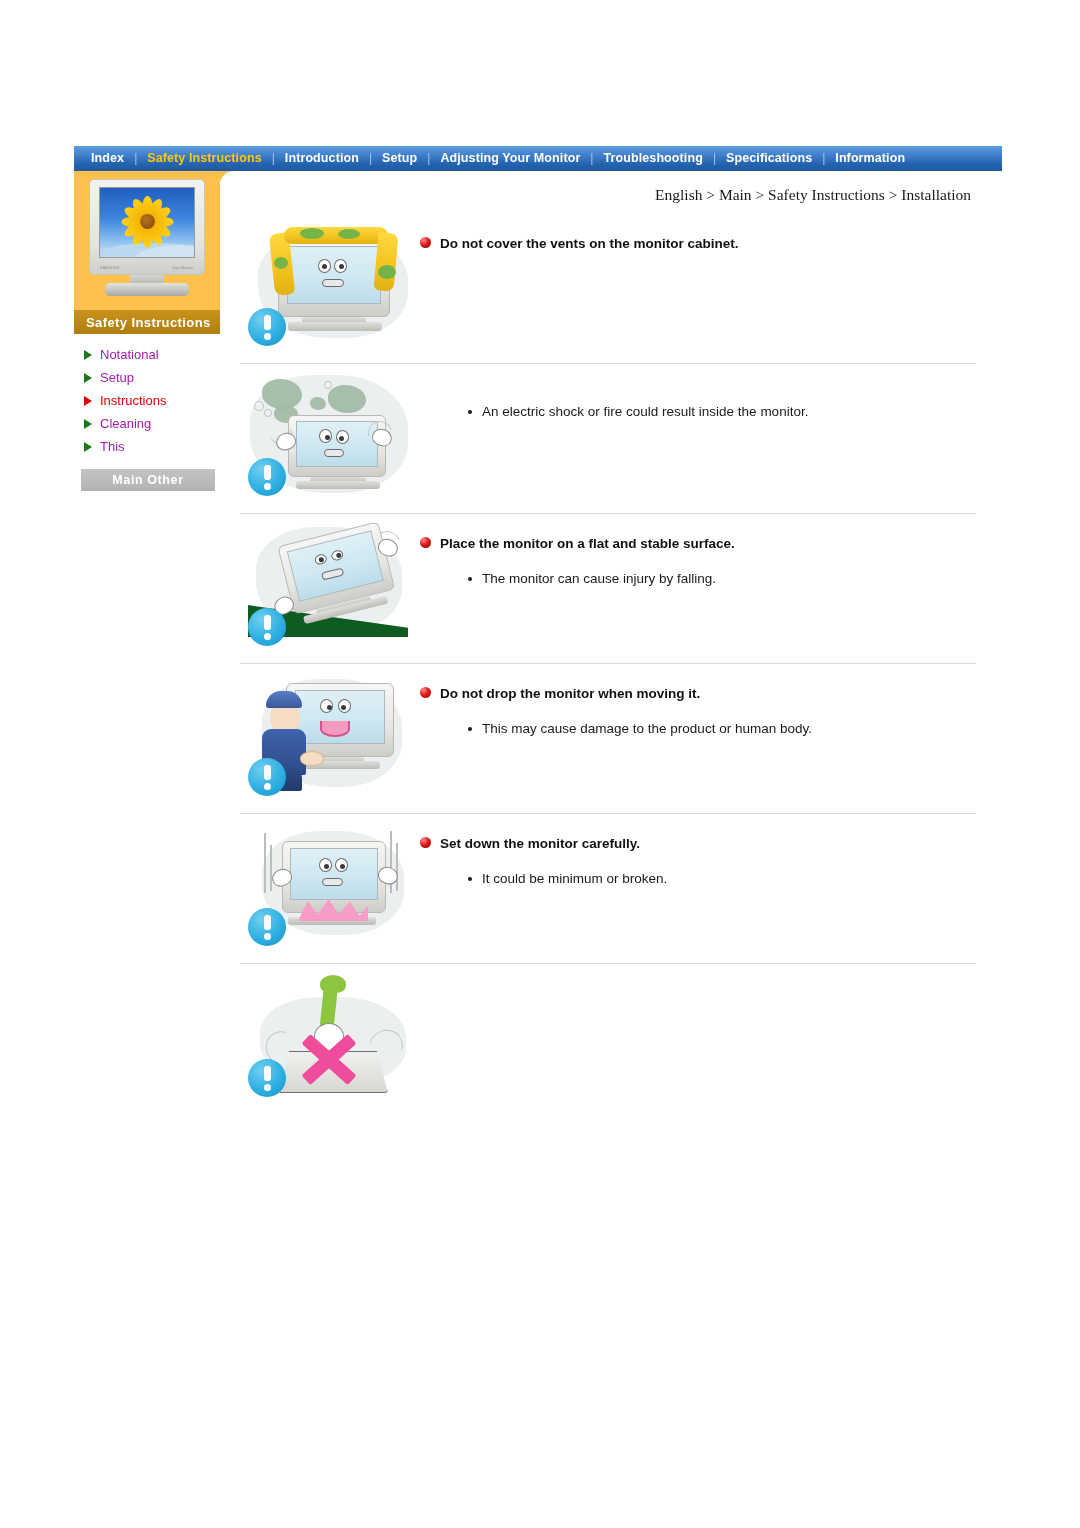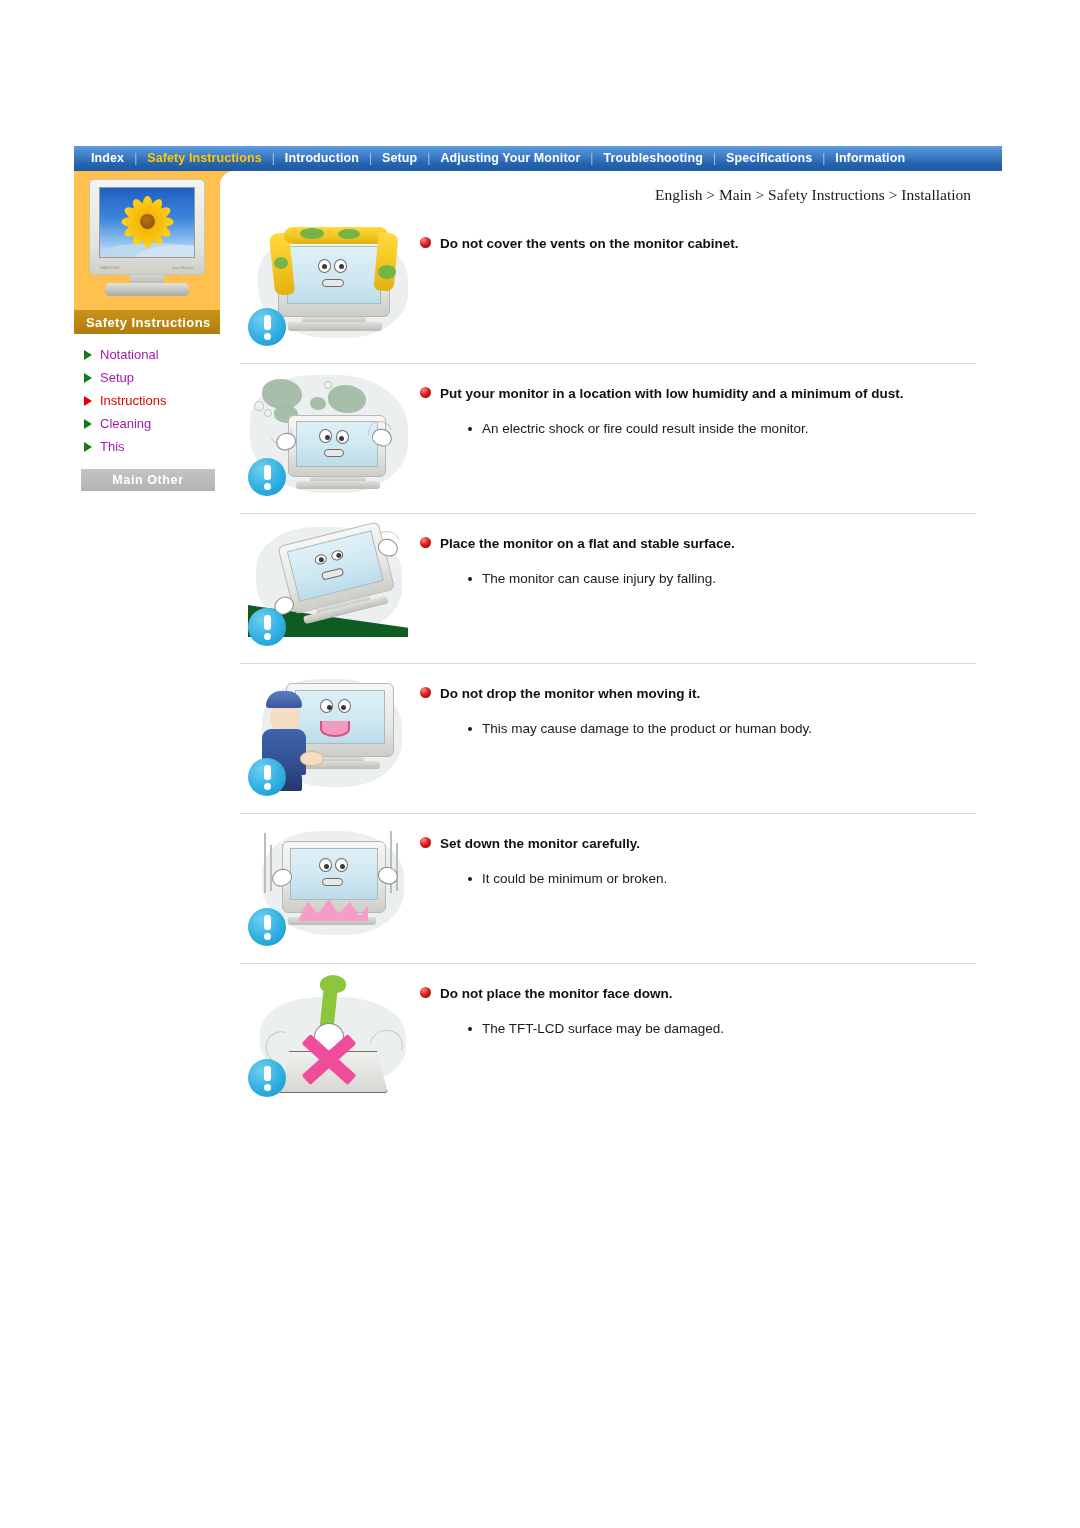--- a/index.html
+++ b/index.html
@@ -620,24 +620,20 @@
           </div>
           <div class="tvfoot" style="left:70px;top:106px;width:56px;height:6px;"></div>
           <div class="tvfoot" style="left:56px;top:110px;width:84px;height:8px;"></div>
           <div class="hand" style="left:36px;top:62px;transform:rotate(-18deg);"></div>
           <div class="hand" style="left:132px;top:58px;transform:rotate(22deg);"></div>
           <div class="arcline" style="left:128px;top:50px;width:22px;height:22px;transform:rotate(30deg);"></div>
           <div class="arcline" style="left:30px;top:52px;width:20px;height:20px;transform:rotate(200deg);"></div>
           <div class="warnbadge"></div>
         </div>
         <div class="sec-text">
-          <div class="sec-head">
-            <span class="redball"></span>
-            <span>Put your monitor in a location with low humidity and a minimum of dust.</span>
-          </div>
           <div class="sec-body">
             <span class="smallbullet"></span>
             <span>An electric shock or fire could result inside the monitor.</span>
           </div>
         </div>
       </div>
       <div class="rule"></div>
     </div>
 
     <div class="section">
@@ -767,27 +763,17 @@
           <div class="sprout" style="left:82px;top:8px;width:14px;height:52px;border-radius:7px;transform:rotate(6deg);"></div>
           <div class="sprout" style="left:80px;top:4px;width:26px;height:18px;border-radius:50% 50% 40% 40%;"></div>
           <div class="hand" style="left:74px;top:52px;width:30px;height:28px;border-radius:50% 50% 40% 40%;z-index:7;"></div>
           <div style="position:absolute;left:38px;top:80px;width:108px;height:40px;background:linear-gradient(to bottom,#f0f0ee,#d7d7d2);border:1.5px solid #6f6f6a;border-radius:3px;clip-path:polygon(10% 0%,90% 0%,100% 100%,0% 100%);z-index:5;"></div>
           <div class="arcline" style="left:26px;top:60px;width:30px;height:32px;transform:rotate(-30deg);"></div>
           <div class="arcline" style="left:130px;top:58px;width:30px;height:32px;transform:rotate(60deg);"></div>
           <div class="bigX" style="left:58px;top:82px;transform:rotate(42deg);"></div>
           <div class="bigX" style="left:58px;top:82px;transform:rotate(-42deg);"></div>
           <div class="warnbadge" style="bottom:14px;"></div>
         </div>
-        <div class="sec-text">
-          <div class="sec-head">
-            <span class="redball"></span>
-            <span>Do not place the monitor face down.</span>
-          </div>
-          <div class="sec-body">
-            <span class="smallbullet"></span>
-            <span>The TFT-LCD surface may be damaged.</span>
-          </div>
-        </div>
       </div>
     </div>
 
   </div>
 </div>
 
 </body></html>

